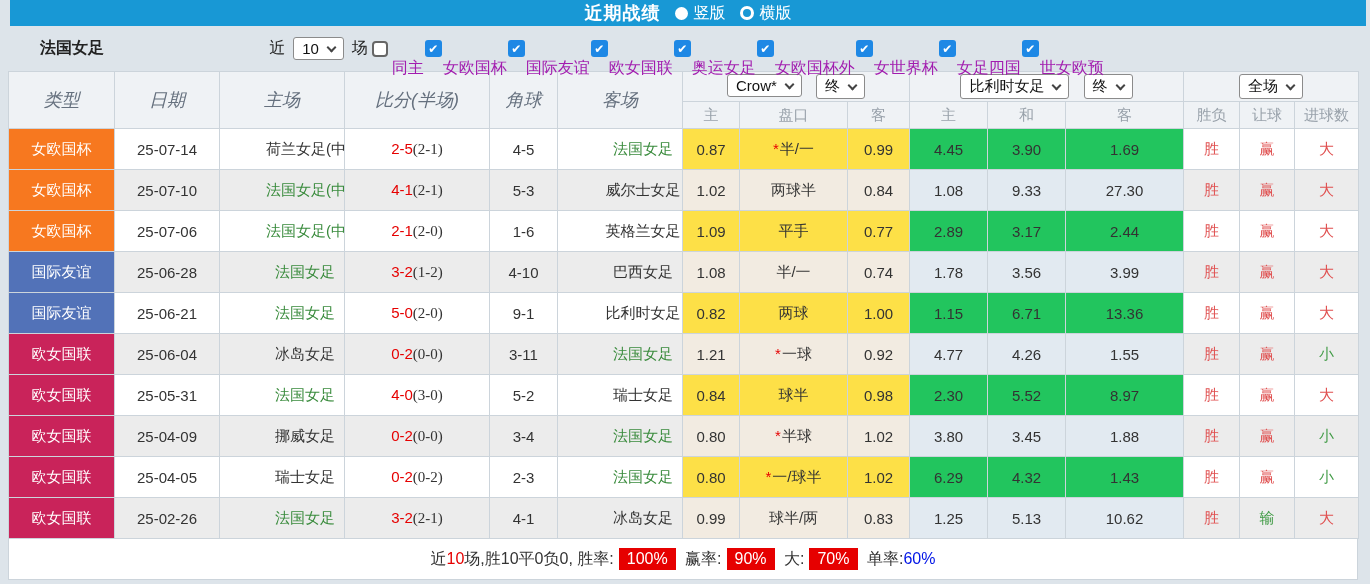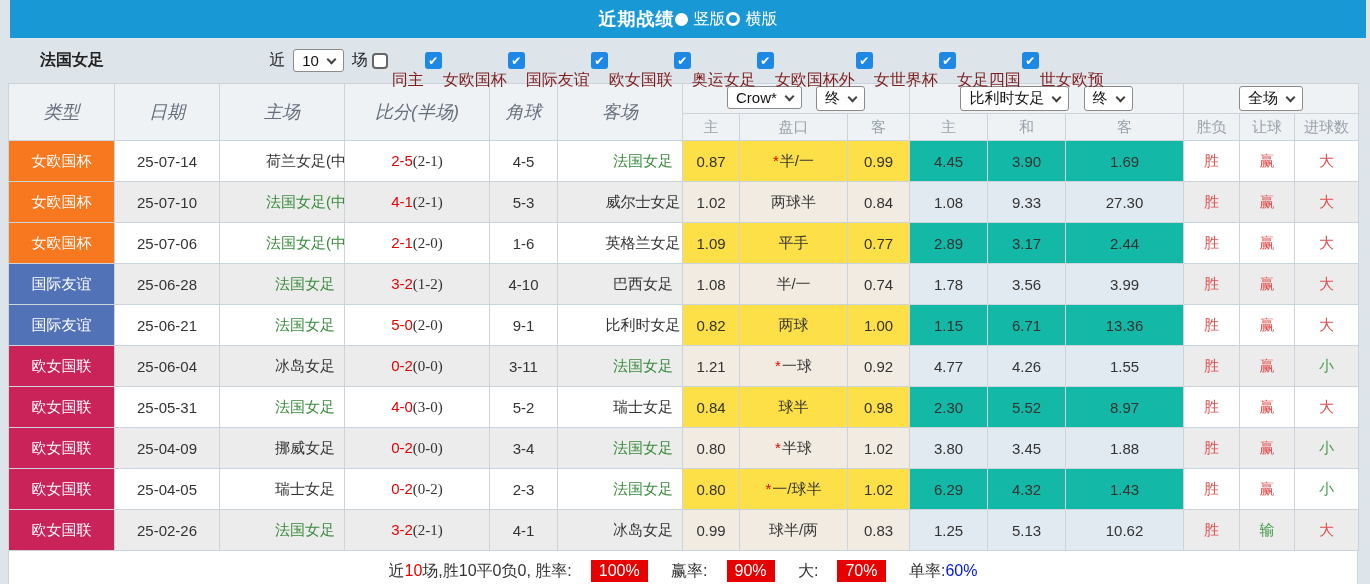--- a/index.html
+++ b/index.html
@@ -4,23 +4,23 @@
 <style>
   * { box-sizing: border-box; margin: 0; padding: 0; }
   html,body { width:1370px; height:584px; overflow:hidden; }
   body {
     font-family: "Liberation Sans", "DejaVu Sans", sans-serif;
     background:#dde4ea;
     font-size:15px;
     color:#333;
   }
   .topbar {
-    height:38px; margin:0 4px 0 10px;
+    height:26px; margin:0 4px 0 10px;
     background:var(--accent,#1898d5);
-    display:flex; align-items:center; justify-content:center; text-align:center;
+    display:flex; align-items:center; justify-content:center; gap:14px;text-align:center;
   }
   .topbar-title { color:#fff; font-weight:bold; font-size:18px; letter-spacing:1px; }
   .radio-item { display:inline-flex; align-items:center; gap:6px; color:#fff; font-size:16px; cursor:pointer; }
   .radio-circle { width:13px; height:13px; border-radius:50%; display:inline-block; }
   .radio-circle.sel { background:#fff; }
   .radio-circle.unsel { background:transparent; border:3px solid #fff; width:14px; height:14px; }
   .filterbar {
     height:45px; position:relative;
     display:flex; align-items:center; justify-content:center;
   }
@@ -36,40 +36,40 @@
     width:7px; height:7px; border-right:2px solid #444; border-bottom:2px solid #444;
     transform:rotate(45deg); display:inline-block; margin-left:9px; margin-bottom:3px;
   }
   .cb {
     width:17px; height:17px; border-radius:3px;
     display:inline-flex; align-items:center; justify-content:center;
     margin:0 1px; cursor:pointer; flex:none;
   }
   .cb.checked { background:var(--checkbox-blue,#1e88e5); color:#fff; font-size:12px; font-weight:bold; }
   .cb.unchecked { background:#fff; border:2px solid #666; border-radius:4px; width:16px; height:16px; margin-right:4px; }
-  .cb-label { font-size:16px; color:#7f1d1d; white-space:nowrap;margin-top:40px; }
+  .cb-label { font-size:16px; color:#a21caf; white-space:nowrap;margin-top:40px; }
   .comp-item { display:inline-flex; align-items:center; }
   table {
     border-collapse:collapse; table-layout:fixed;
     width:1350px; margin-left:8px; background:#fff;
   }
   th, td {
     border:1px solid #ccd4db; text-align:center; padding:0;
     overflow:hidden; white-space:nowrap;
   }
   thead th { background:#eff2f5; font-weight:normal; }
   tr.hA th { height:30px; }
   tr.hB th { height:27px; color:#98a1aa; font-size:15px; }
   th.main-h { color:#65707e; font-size:18px;font-style:italic; }
   tbody td { height:41px; font-size:15px; color:#333; }
   tr.odd td { background:#fff; }
   tr.even td { background:#ececec; }
   tr.odd td.crow { background:#fde047; }
   tr.even td.crow { background:#f2ebe1; }
-  tr.odd td.eu { background:#14b8a6; }
+  tr.odd td.eu { background:#22c55e; }
   tr.even td.eu { background:#e2eaf1; }
   td.c-type { color:#fff !important; font-size:15px; }
   td.type-orange { background:var(--type-orange,#f7781f) !important; }
   td.type-blue { background:var(--type-blue,#5272b8) !important; }
   td.type-rose { background:var(--type-rose,#c9235a) !important; }
   .team-name { color:#333;margin-left:46px; }
   .team-name.green { color:var(--team-green,#398b3c); }
   .score { color:var(--score-red,#e60000);text-align:center; }
   .half { color:#333;font-family:Liberation Serif, serif; }
   .star { color:#e60000; display:none; margin-right:1px; }
@@ -77,21 +77,21 @@
   td.res-red { color:var(--result-red,#e05050); }
   td.res-green { color:var(--result-green,#3f9a44); }
   .summary {
     width:1350px; margin-left:8px; height:41px; background:#fff;
     border:1px solid #ccd4db; border-top:none;
     display:flex; align-items:center; justify-content:center; font-size:16px;
   }
   .seg-dark { color:#333; white-space:pre; }
   .seg-red { color:#e60000; white-space:pre; }
   .seg-blue { color:var(--link-blue,#0014e6); white-space:pre; }
-  .seg-badge { background:var(--badge-red,#e60000); color:#fff; padding:2px 8px; margin:0 19px; }
+  .seg-badge { background:var(--badge-red,#e60000); color:#fff; padding:2px 8px; margin:0 5px; }
 </style>
 </head>
 <body>
 
 <div class="topbar">
   <span class="topbar-title">近期战绩</span>
   <span class="radio-item">
     <span class="radio-circle sel"></span>
     <span>竖版</span>
   </span>

